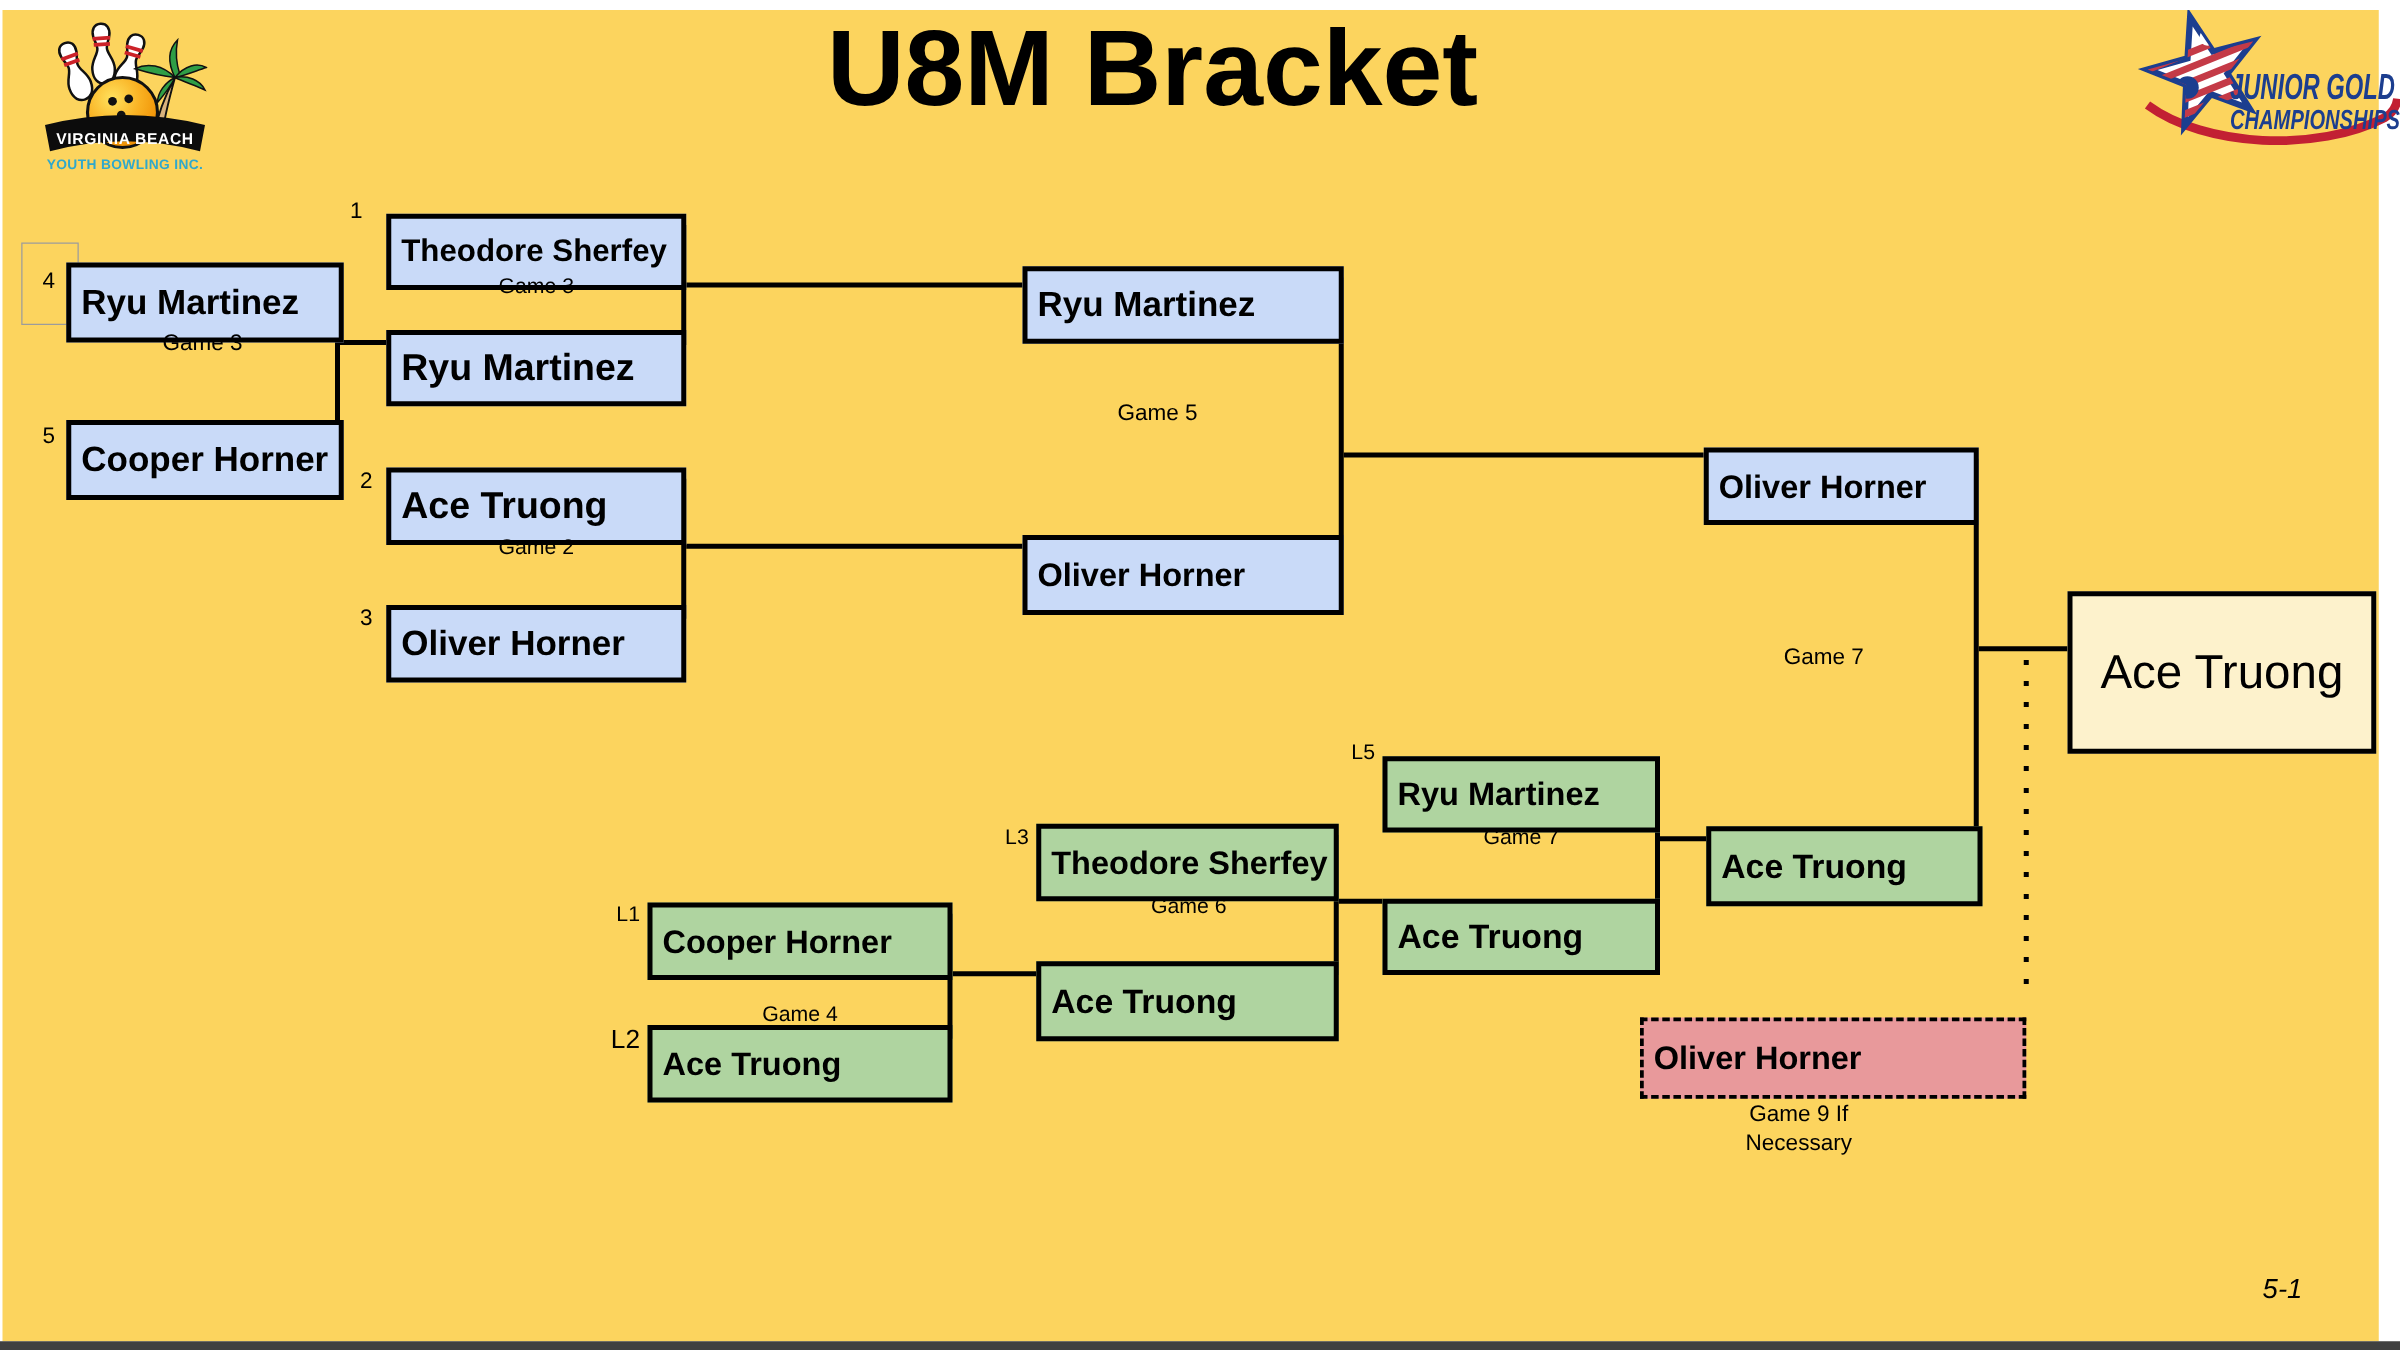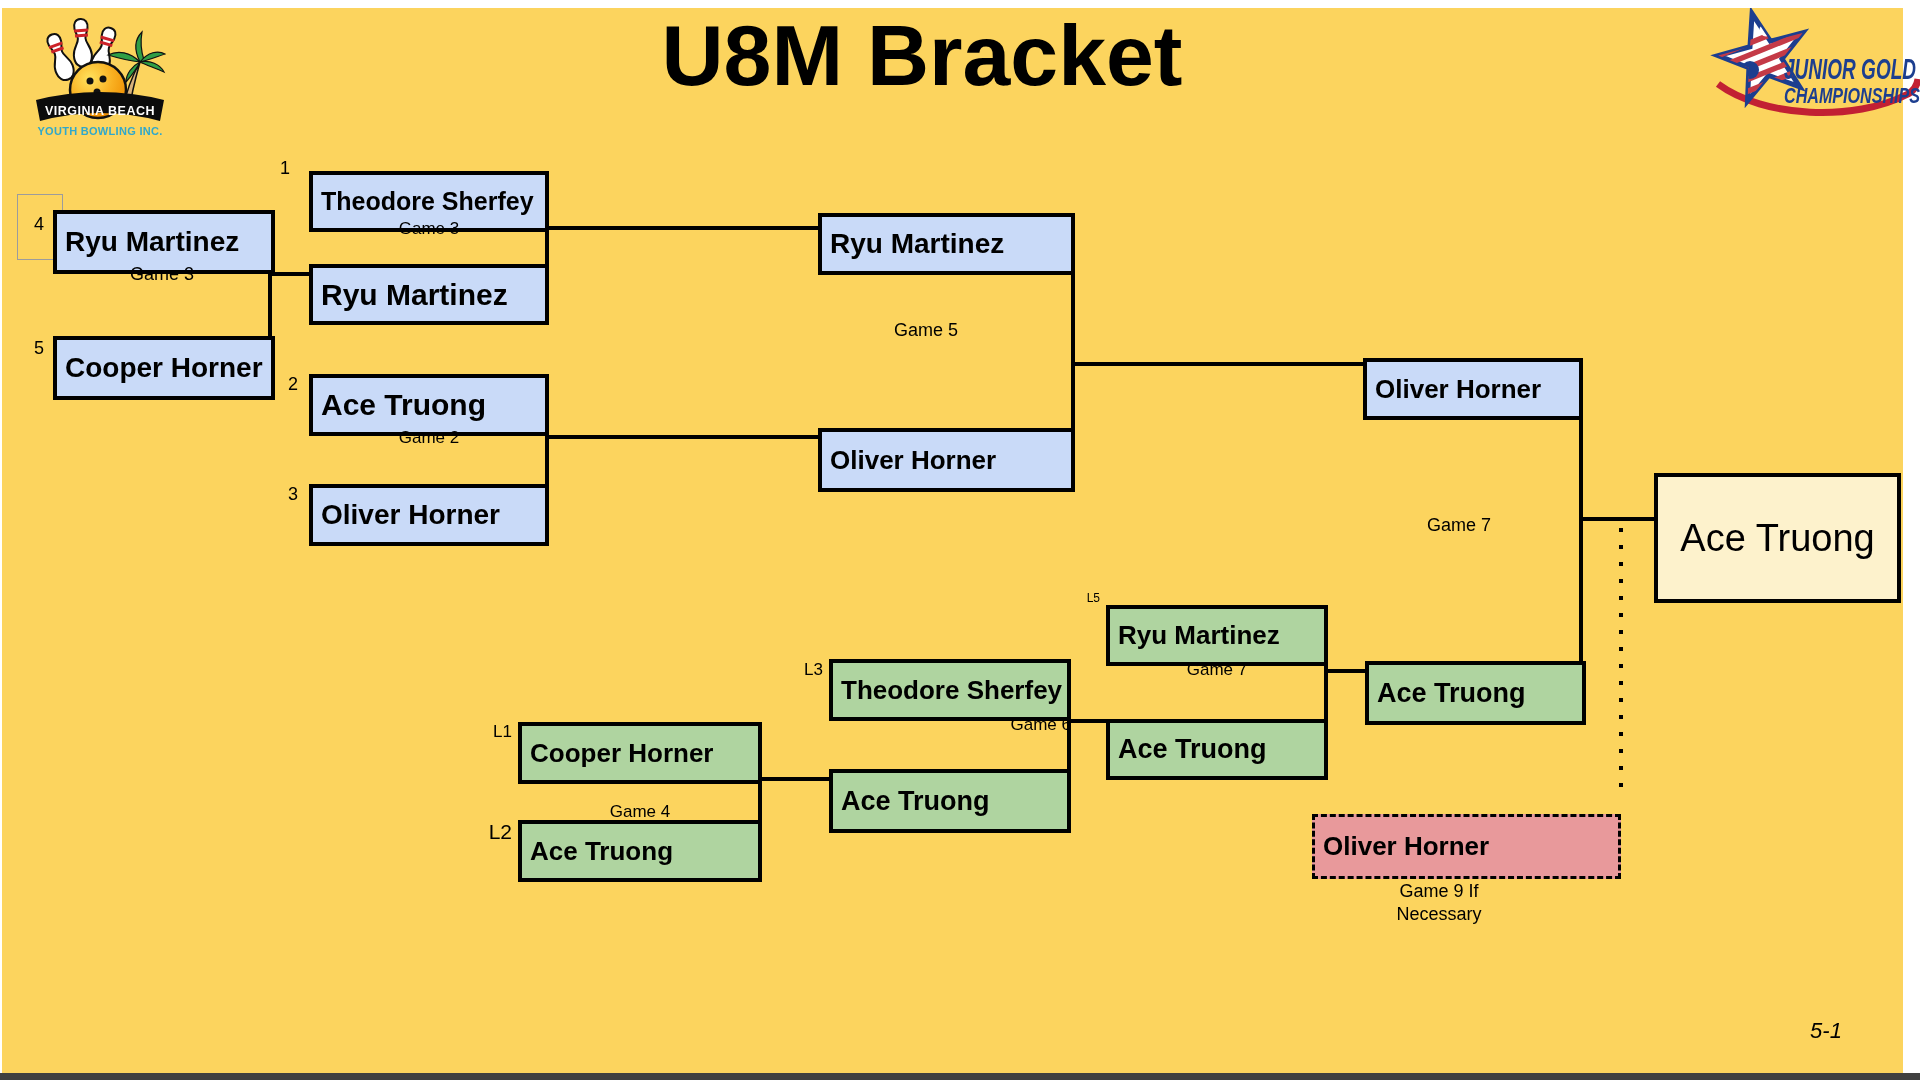--- a/index.html
+++ b/index.html
@@ -141,29 +141,29 @@
     <div class="pbox green" style="left: 1090px; top: 699px; width: 222px; height: 61px; font-size: 27px;">Ace Truong</div>
     <div class="pbox green" style="left: 1349px; top: 641px; width: 221px; height: 64px; font-size: 27px;">Ace Truong</div>
     <div class="pbox pink" style="left: 1296px; top: 794px; width: 309px; height: 65px; font-size: 26px;">Oliver Horner</div>
     <div class="pbox cream" style="left: 1638px; top: 453px; width: 247px; height: 130px; font-size: 38px;">Ace Truong</div>
     <div class="lbl c" style="left: 38px; top: 264px; width: 216px; font-size: 18px;">Game 3</div>
     <div class="lbl c" style="left: 295px; top: 219px; width: 236px; font-size: 17px;">Game 3</div>
     <div class="lbl c" style="left: 295px; top: 428px; width: 236px; font-size: 17px;">Game 2</div>
     <div class="lbl c" style="left: 800px; top: 320px; width: 220px; font-size: 18px;">Game 5</div>
     <div class="lbl c" style="left: 1343px; top: 515px; width: 200px; font-size: 18px;">Game 7</div>
     <div class="lbl c" style="left: 504px; top: 770px; width: 240px; font-size: 17px; margin-top: 32px;">Game 4</div>
-    <div class="lbl c" style="left: 815px; top: 715px; width: 240px; font-size: 17px; text-align: right;">Game 6</div>
+    <div class="lbl c" style="left: 815px; top: 715px; width: 240px; font-size: 17px;">Game 6</div>
     <div class="lbl c" style="left: 1092px; top: 660px; width: 218px; font-size: 17px;">Game 7</div>
     <div class="lbl c" style="left: 1323px; top: 881px; width: 200px; font-size: 18px;">Game 9 If</div>
     <div class="lbl c" style="left: 1323px; top: 904px; width: 200px; font-size: 18px;">Necessary</div>
     <div class="lbl c" style="left: 1770px; top: 1018px; width: 80px; font-size: 22px; font-style: italic;">5-1</div>
     <div class="lbl r" style="left: 240px; top: 158px; width: 34px; font-size: 18px;">1</div>
     <div class="lbl r" style="left: 248px; top: 374px; width: 34px; font-size: 18px;">2</div>
     <div class="lbl r" style="left: 248px; top: 484px; width: 34px; font-size: 18px;">3</div>
     <div class="lbl r" style="left: 0px; top: 214px; width: 28px; font-size: 18px;">4</div>
     <div class="lbl r" style="left: 0px; top: 338px; width: 28px; font-size: 18px;">5</div>
     <div class="lbl r" style="left: 462px; top: 722px; width: 34px; font-size: 17px;">L1</div>
     <div class="lbl r" style="left: 462px; top: 820px; width: 34px; font-size: 21px;">L2</div>
     <div class="lbl r" style="left: 773px; top: 660px; width: 34px; font-size: 17px;">L3</div>
-    <div class="lbl r" style="left: 1050px; top: 592px; width: 34px; font-size: 12px;">L5</div>
+    <div class="lbl r" style="left: 1050px; top: 592px; width: 34px; font-size: 17px;">L5</div>
   </div>
 
 <div id="bottom-bar"></div>
 
 </body></html>

